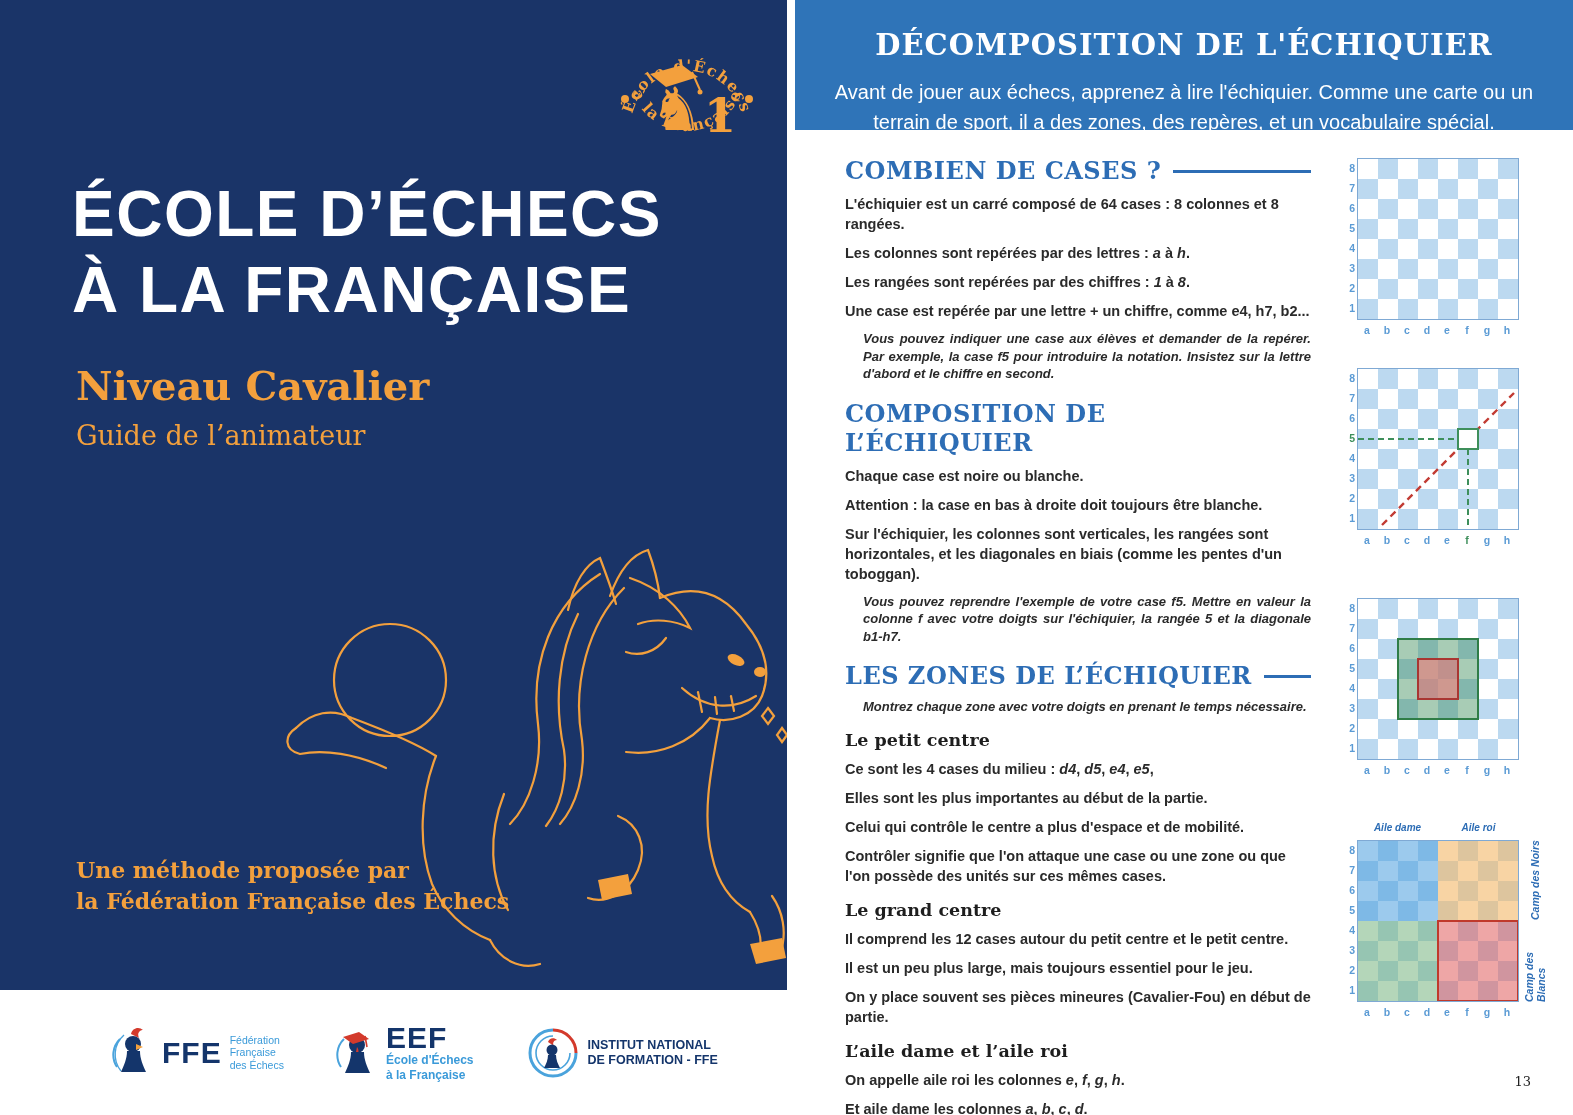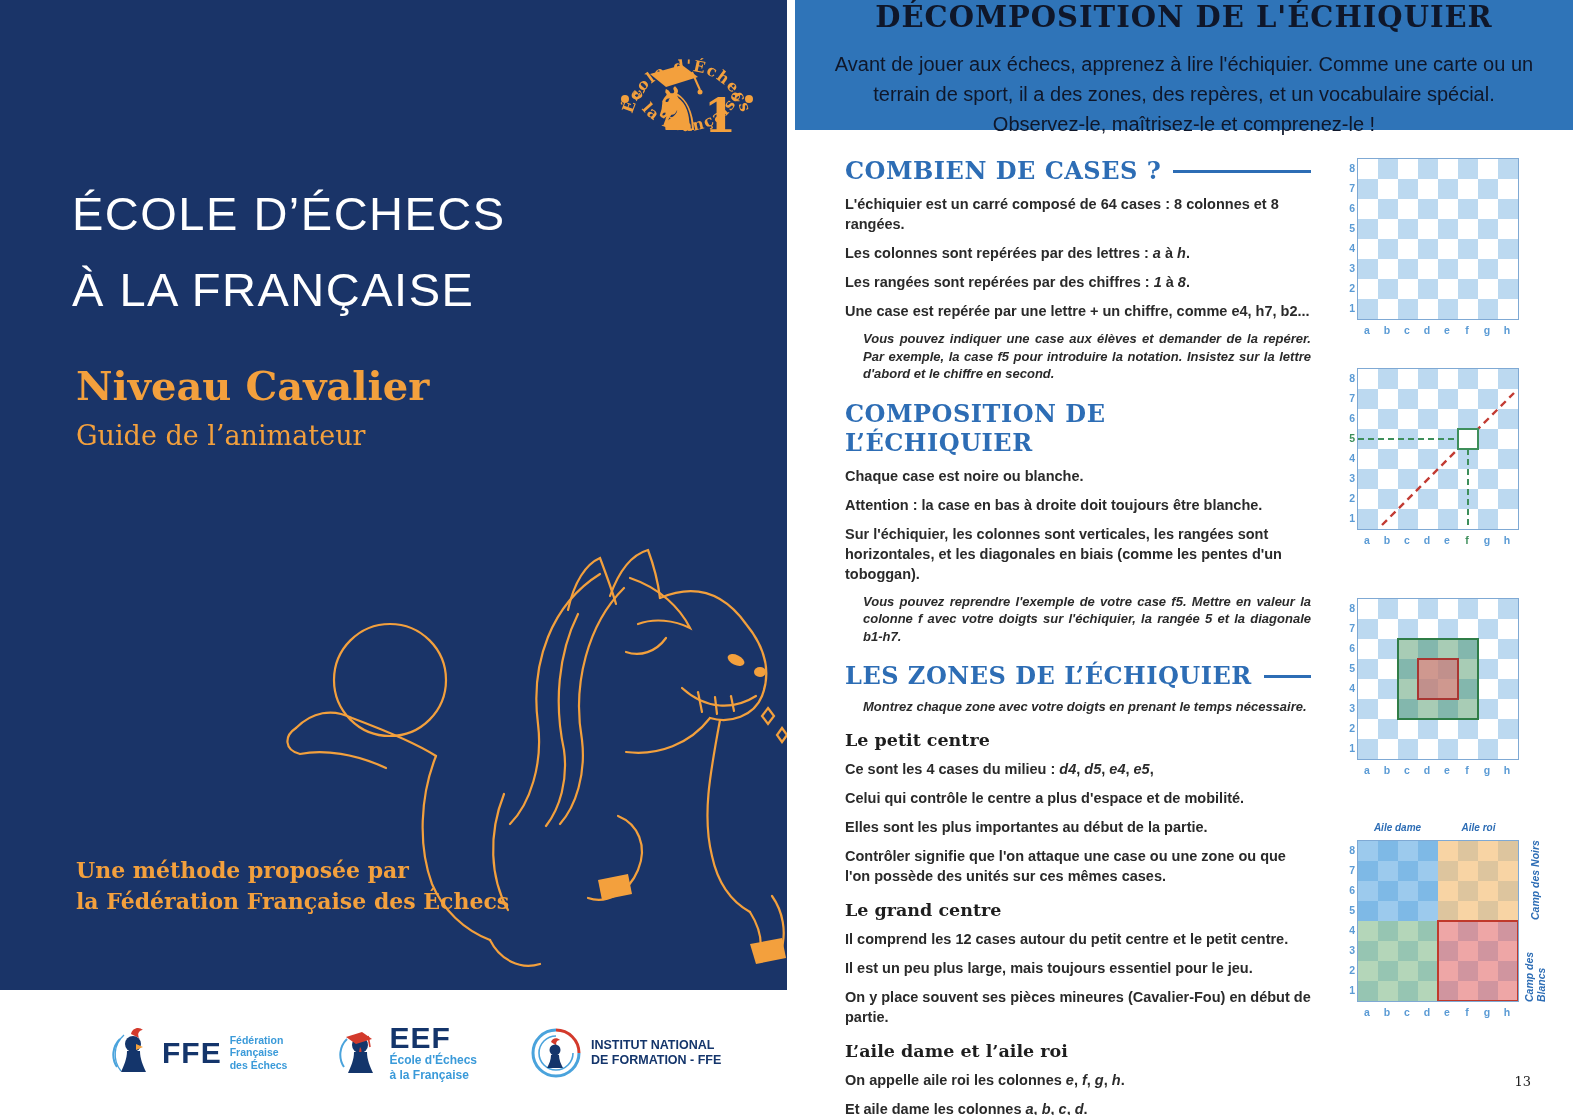--- a/index.html
+++ b/index.html
@@ -2,41 +2,41 @@
 <html><head>
 <meta charset="utf-8">
 <style>
   * { margin:0; padding:0; box-sizing:border-box; }
   html,body { width:1573px; height:1115px; background:#fff; font-family:"Liberation Sans",sans-serif; }
   .spread { position:relative; width:1573px; height:1115px; background:#fff; overflow:hidden; }
 
   
   .cover { position:absolute; left:0; top:0; width:787px; height:1115px; background:#1a3468; overflow:hidden; }
   .badge { position:absolute; left:612px; top:22px; width:150px; height:150px; }
-  .cover-title { position:absolute; left:72px; top:176px; color:#fff; font-weight:400;
-                 font-size:47px; line-height:76px; letter-spacing:1.5px; }
+  .cover-title { position:absolute; left:72px; top:176px; color:#fff; font-weight:700;
+                 font-size:64px; line-height:76px; letter-spacing:1.5px; }
   .level-title { position:absolute; left:76px; top:362px; color:#f3a03d;
                  font-family:"DejaVu Serif",serif; font-weight:bold; font-size:40px; }
   .level-sub { position:absolute; left:76px; top:420px; color:#f3a03d;
                font-family:"DejaVu Serif",serif; font-size:27px; }
   .method { position:absolute; left:76px; top:855px; color:#f3a03d;
             font-family:"DejaVu Serif",serif; font-weight:bold; font-size:22px; line-height:31px; }
   .illustration { position:absolute; left:268px; top:512px; }
 
   .logo-strip { position:absolute; left:0; bottom:0; width:787px; height:125px; background:#fff;
                 display:flex; gap:52px; padding-left:112px; }
   .logo { display:flex; align-items:center; gap:8px; }
   .logo-abbr { font-size:30px; font-weight:bold; color:#14356b; letter-spacing:1px; line-height:1; }
-  .logo-small { font-size:10.5px; color:#3a9ad9; font-weight:bold; line-height:1.2; }
+  .logo-small { font-size:10.5px; color:#3a9ad9; font-weight:normal; line-height:1.2; }
   .logo-small-md { font-size:12px; color:#3a9ad9; font-weight:bold; line-height:1.25; }
   .logo-inf-text { font-size:12.5px; color:#14356b; font-weight:bold; line-height:1.2; }
 
   
   .page-right { position:absolute; left:795px; top:0; width:778px; height:1115px; background:#fff; }
-  .band { width:778px; height:130px; background:#2f74b8; color:#0f172a; text-align:center; padding-top:0; }
+  .band { width:778px; height:130px; background:#2f74b8; color:#ffffff; text-align:center; padding-top:28px; }
   .band h1 { font-family:"DejaVu Serif",serif; font-weight:bold; font-size:29px; letter-spacing:1px; }
   .band .intro { width:700px; margin:15px auto 0; font-size:20px; line-height:1.5; }
 
   .col-text { position:absolute; left:50px; top:140px; width:466px; color:#2a2a2a; }
   h2.sec { display:flex; align-items:center; color:#2d6db5; font-family:"DejaVu Serif",serif;
            font-size:24px; letter-spacing:.5px; margin:16px 0 4px; }
   h2.sec .rule { flex:1; border-top:3px solid #2d6db5; margin-left:12px; margin-top:2px; }
   h3.sub { font-family:"DejaVu Serif",serif; font-size:17.5px; color:#1e1e1e; margin:14px 0 2px; }
   .col-text p { font-size:14.5px; line-height:1.38; margin:9px 0;font-weight:bold; }
   .col-text .note { font-style:italic; font-size:13px; line-height:1.35; margin:8px 0 12px 18px; color:#2a2a2a; text-align:justify; }
@@ -230,22 +230,22 @@
       <p class="note">Vous pouvez reprendre l'exemple de votre case f5. Mettre en valeur la colonne f avec votre doigts sur l'échiquier, la rangée 5 et la diagonale b1-h7.</p>
 
       <h2 class="sec">
         <span>LES ZONES DE L’ÉCHIQUIER</span>
           <span class="rule"></span>
       </h2>
       <p class="note">Montrez chaque zone avec votre doigts en prenant le temps nécessaire.</p>
 
       <h3 class="sub">Le petit centre</h3>
       <p><span>Ce sont les 4 cases du milieu : </span><b class="bi">d4</b><span>, </span><b class="bi">d5</b><span>, </span><b class="bi">e4</b><span>, </span><b class="bi">e5</b><span>,</span></p>
+      <p>Elles sont les plus importantes au début de la partie.</p>
       <p>Celui qui contrôle le centre a plus d'espace et de mobilité.</p>
-      <p>Elles sont les plus importantes au début de la partie.</p>
       <p>Contrôler signifie que l'on attaque une case ou une zone ou que l'on possède des unités sur ces mêmes cases.</p>
 
       <h3 class="sub">Le grand centre</h3>
       <p>Il comprend les 12 cases autour du petit centre et le petit centre.</p>
       <p>Il est un peu plus large, mais toujours essentiel pour le jeu.</p>
       <p>On y place souvent ses pièces mineures (Cavalier-Fou) en début de partie.</p>
 
       <h3 class="sub">L’aile dame et l’aile roi</h3>
       <p><span>On appelle aile roi les colonnes </span><b class="bi">e</b><span>, </span><b class="bi">f</b><span>, </span><b class="bi">g</b><span>, </span><b class="bi">h</b><span>.</span></p>
       <p><span>Et aile dame les colonnes </span><b class="bi">a</b><span>, </span><b class="bi">b</b><span>, </span><b class="bi">c</b><span>, </span><b class="bi">d</b><span>.</span></p>

